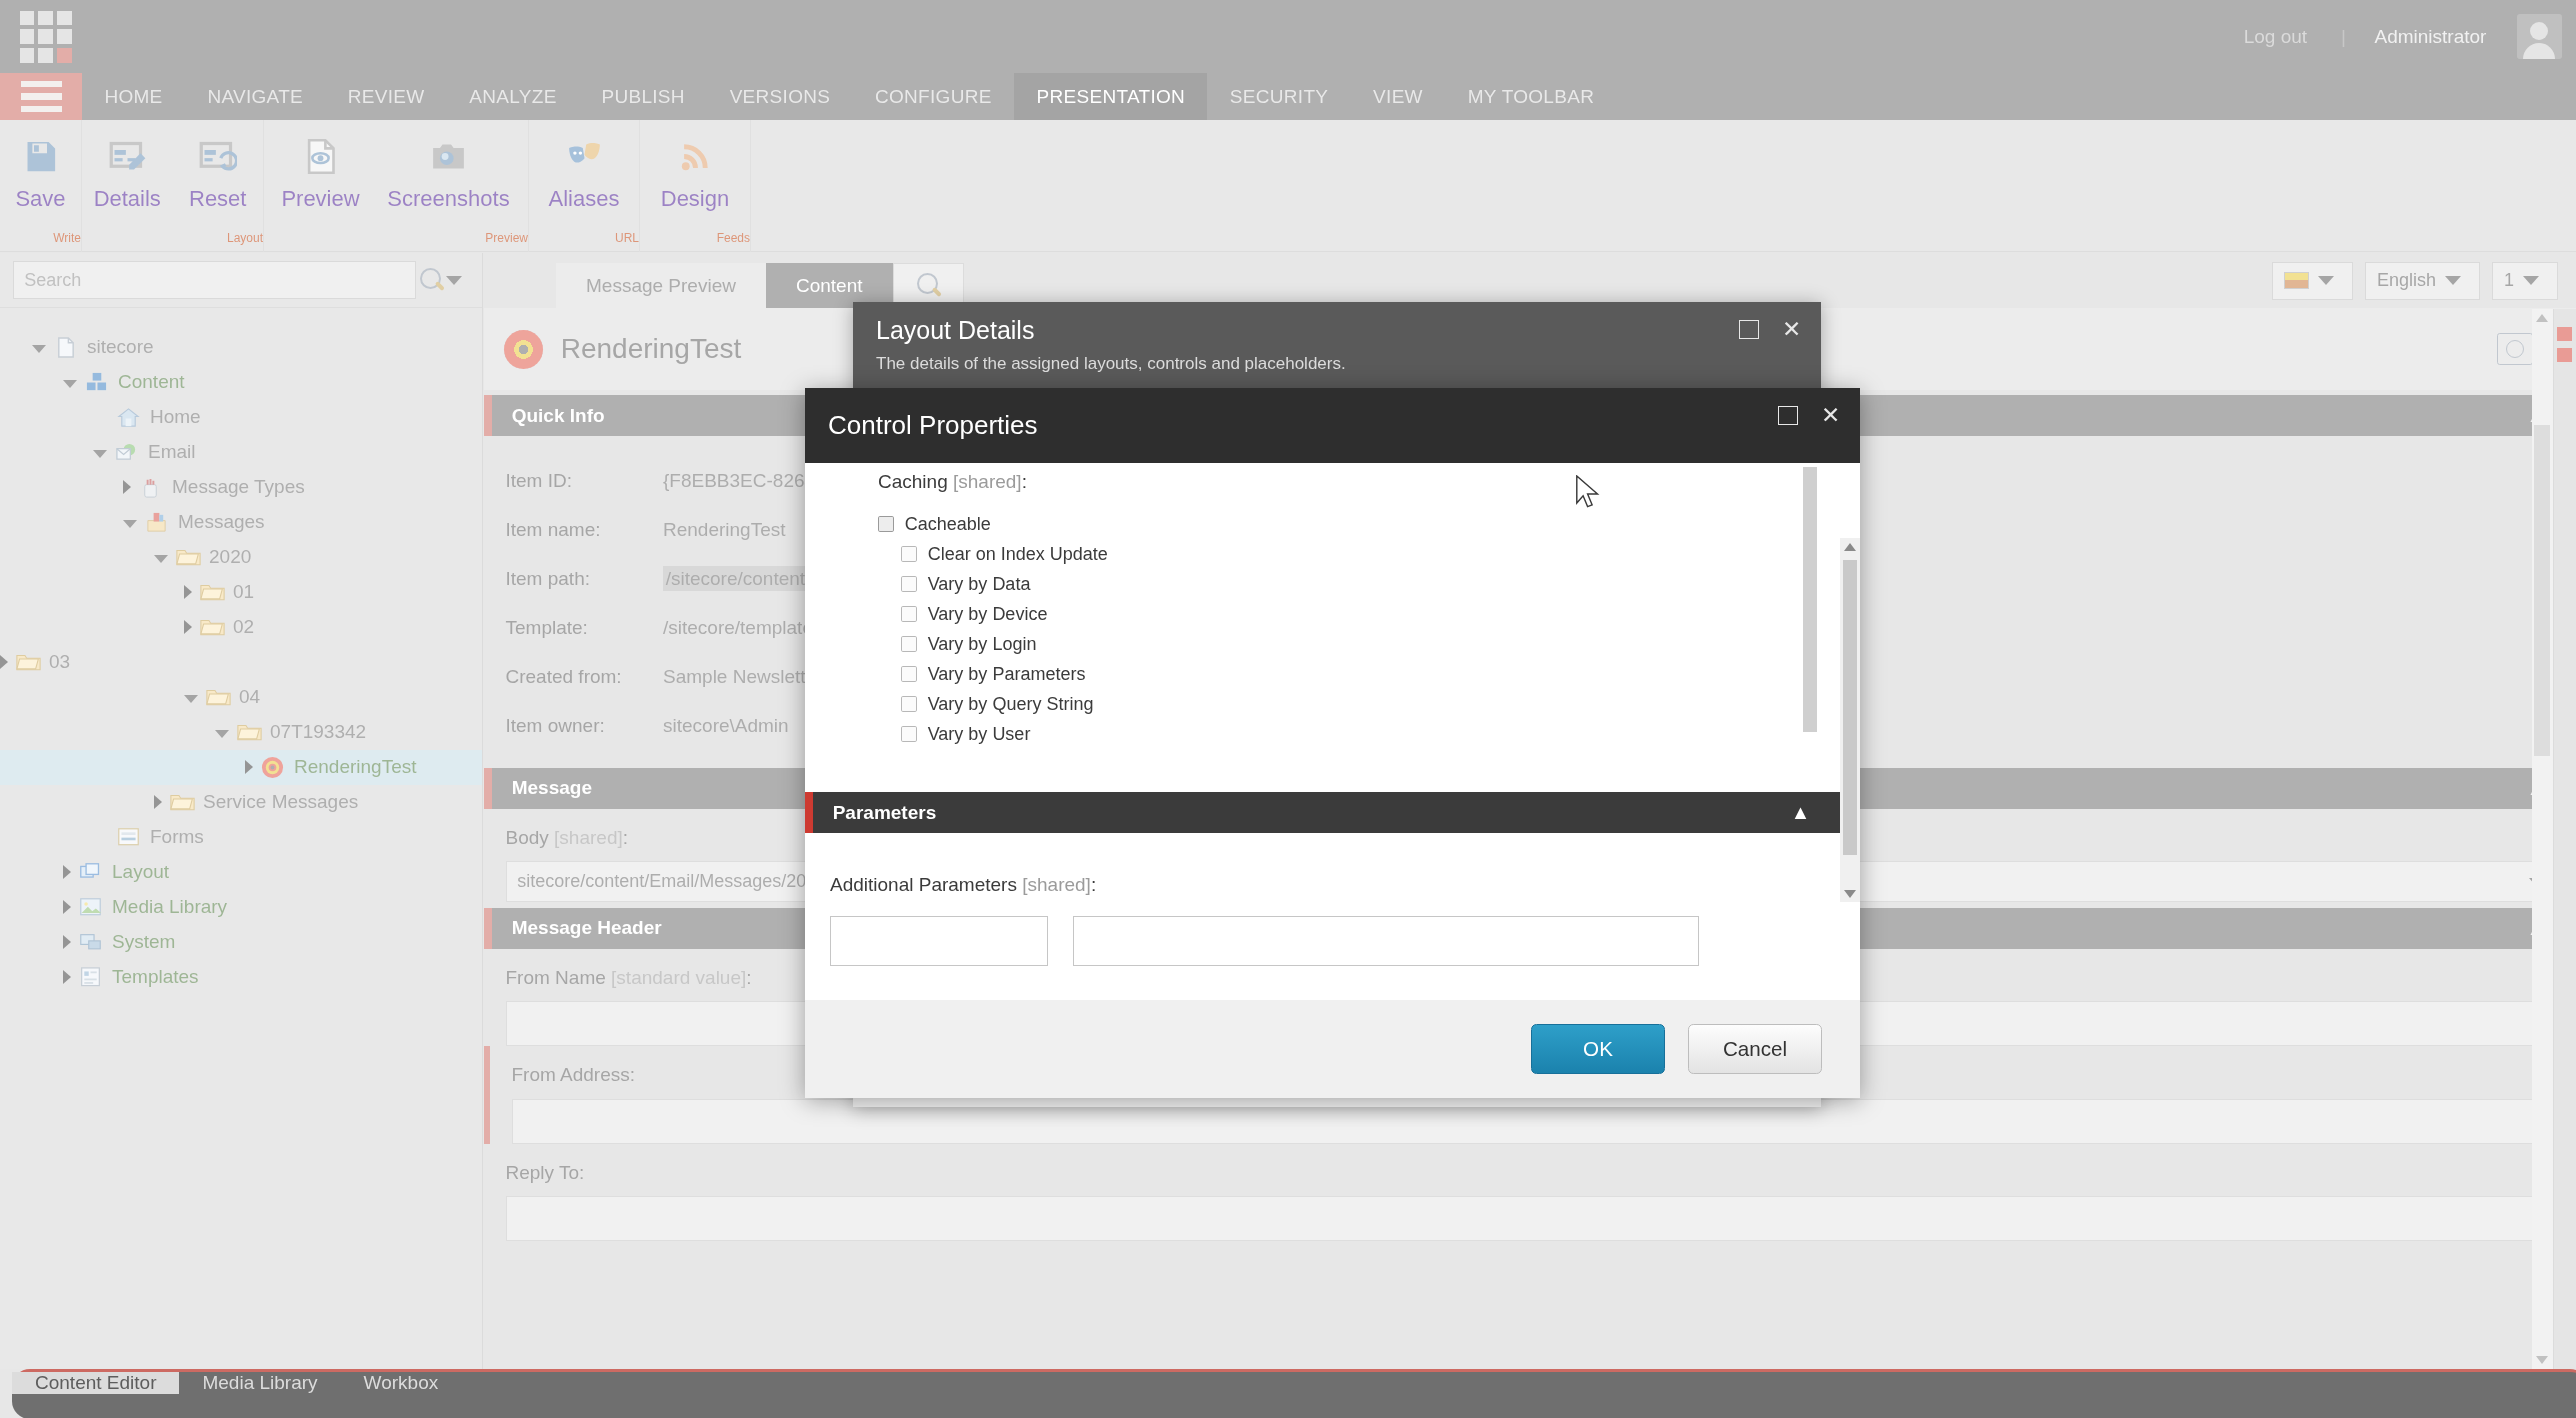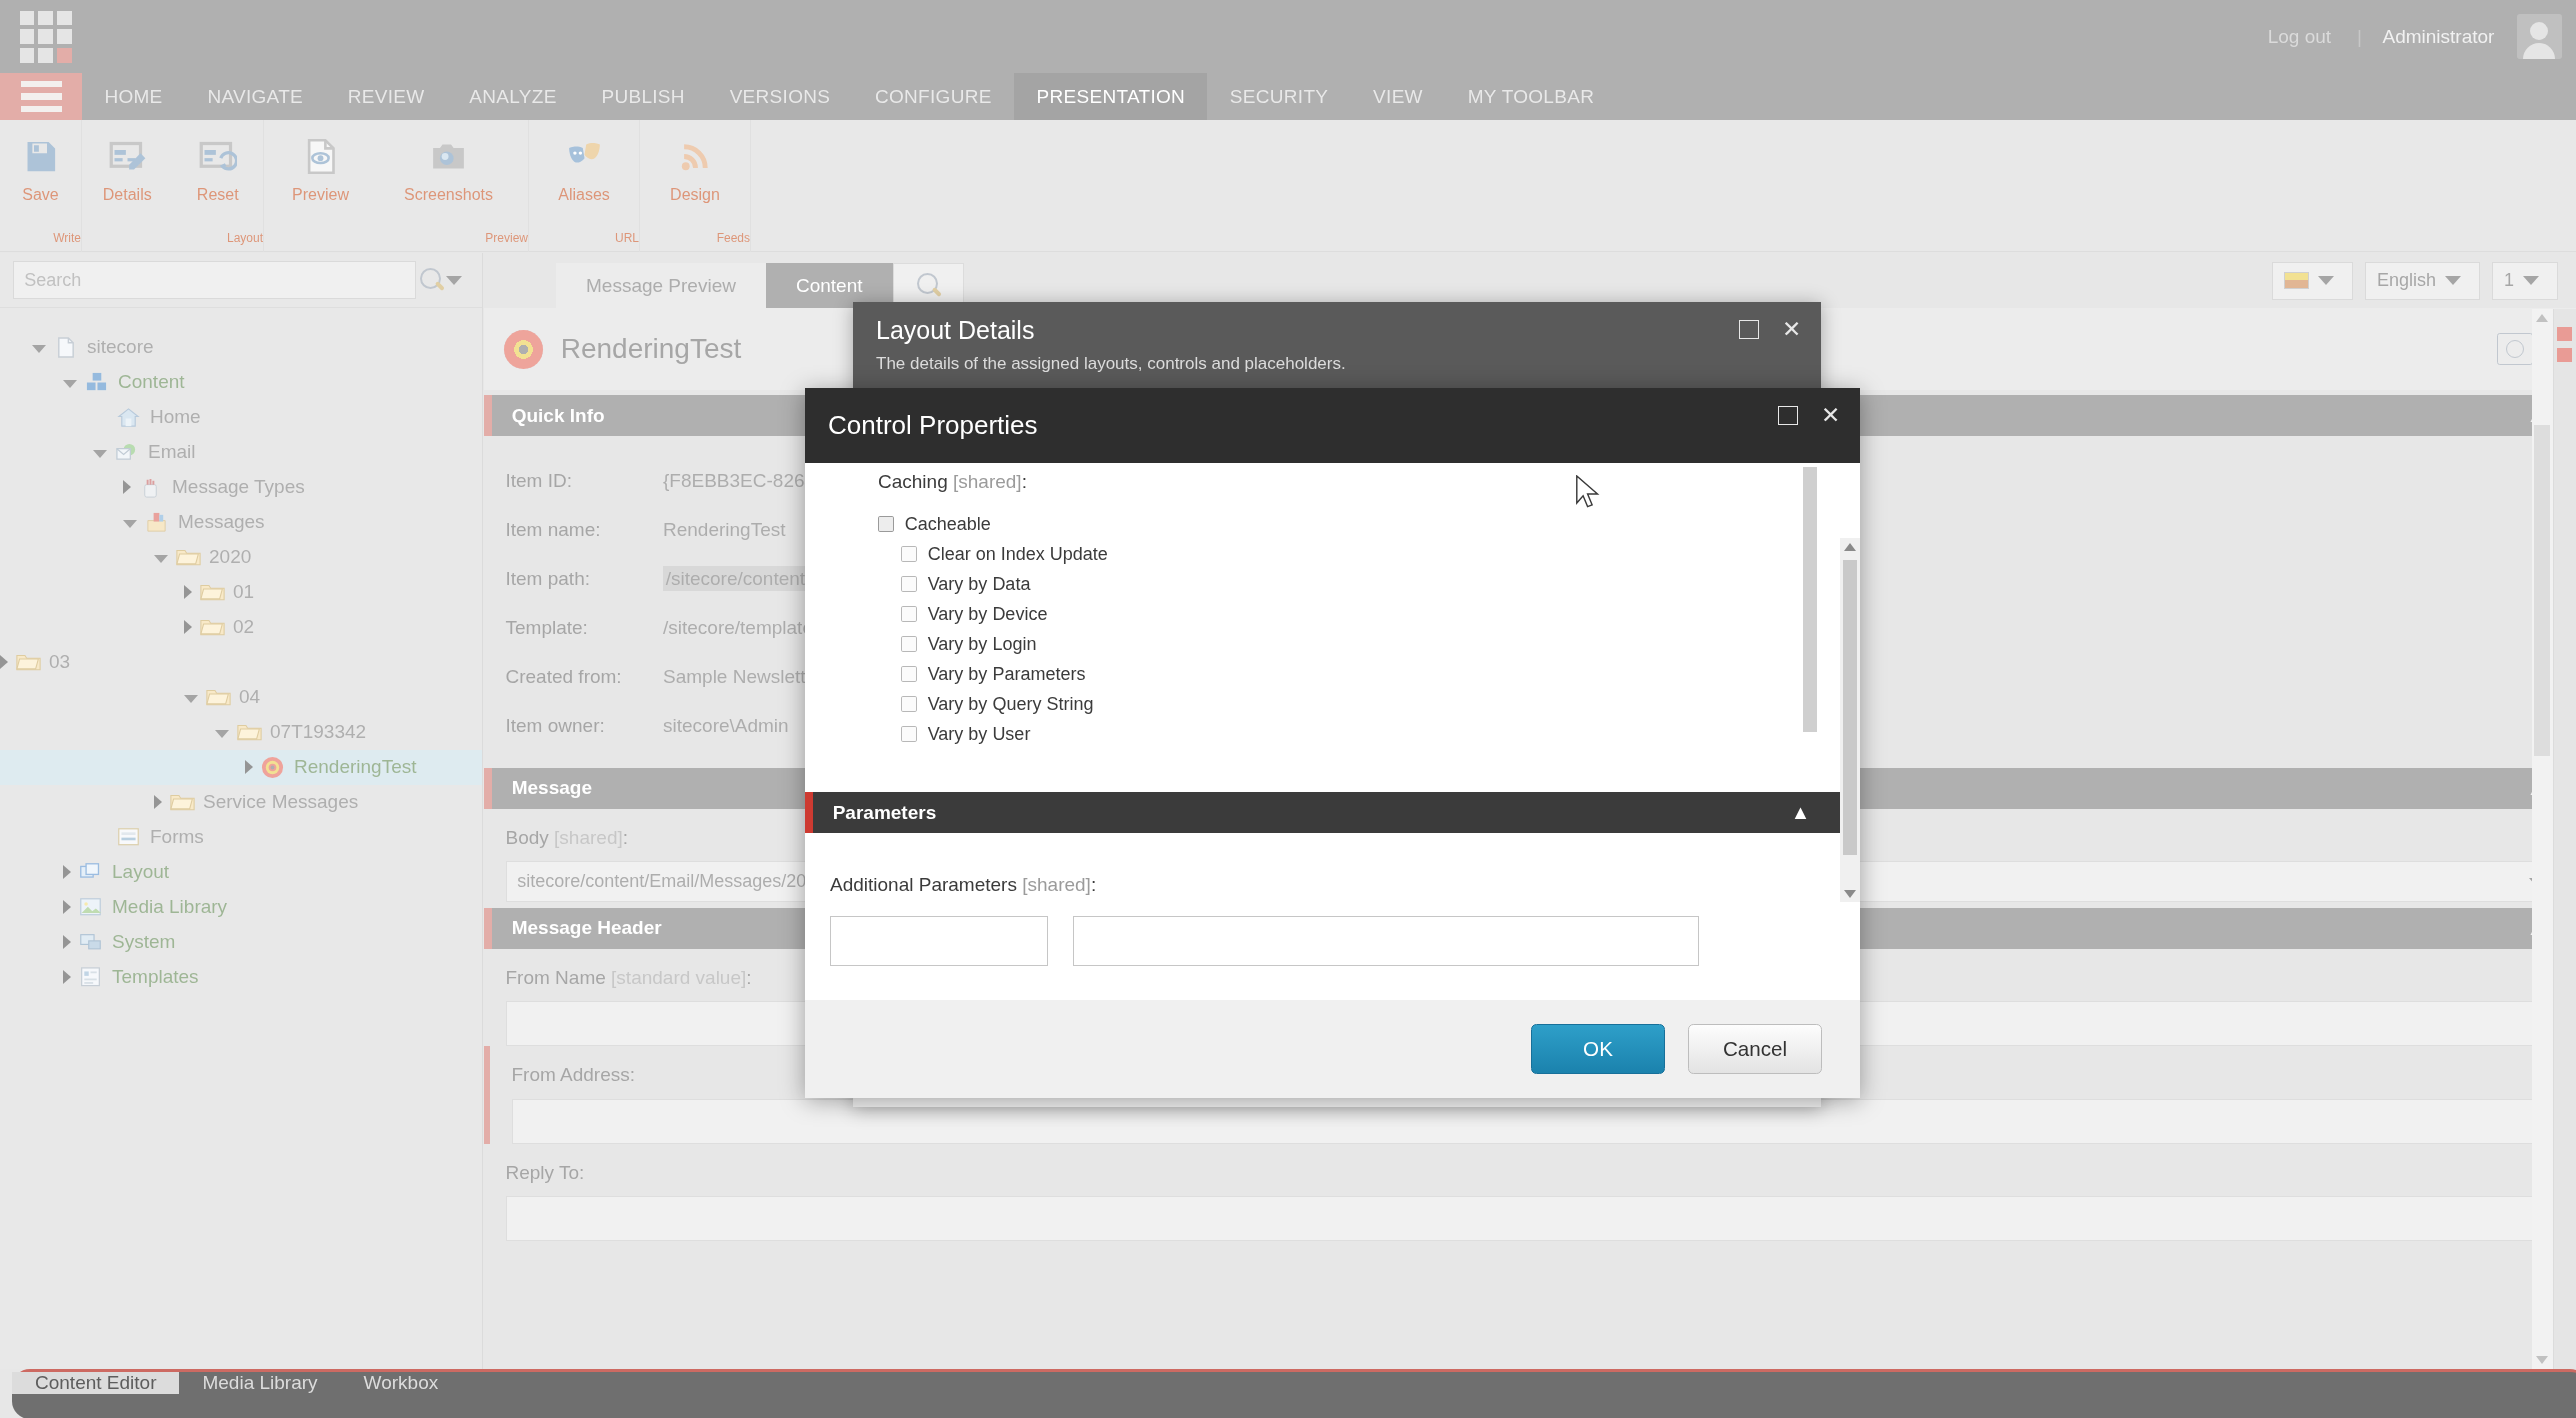--- a/index.html
+++ b/index.html
@@ -15,21 +15,21 @@
   .appbar {
     position: absolute; left: 0; top: 0; width: 2576px; height: 73px;
     background: #6f6f6f;
   }
   .waffle { position: absolute; left: 19.7px; top: 10.7px; width: 54px; height: 52px;
     display: grid; grid-template-columns: repeat(3, 14.3px); grid-template-rows: repeat(3,14.3px);
     gap: 4.5px; }
   .waffle i { background: #cfcfcf; display:block; width:14.3px; height:14.3px; }
   .waffle i.accent { background: #cd6a62; }
   .appbar-right { position: absolute; right: 0; top: 0; height: 73px;
-    display: flex; align-items: center; gap: 8px; padding-right: 14.3px; }
+    display: flex; align-items: center; gap: 16px; padding-right: 14.3px; }
   .logout { color: #bdbdbd; font-size: 19px; padding: 0 12.5px; }
   .sep { color: #9a9a9a; font-size: 19px; padding: 0 5.4px; }
   .admin { color: #e6e6e6; font-size: 19px; padding: 0 14.3px 0 7.2px; }
   .avatar { width: 45px; height: 45px; border-radius: 2.7px; background: #8c8c8c;
     position: relative; overflow: hidden; }
   .avatar::before { content:""; position:absolute; left:13.4px; top:8px; width:18px; height:18px;
     border-radius:50%; background:#cfcfcf; }
   .avatar::after { content:""; position:absolute; left:6.3px; top:29px; width:32px; height:19.7px;
     border-radius:16px 16px 0 0; background:#cfcfcf; }
   .caret-small { position:absolute; right: 7.2px; top: 79px; width:0;height:0;
@@ -51,21 +51,21 @@
   .ribbon {
     position:absolute; left:0; top:120px; width:2576px; height:132px;
     background:#d6d6d6; border-bottom:0.9px solid #c2c2c2;
     display:flex; align-items:flex-start;
   }
   .rgroup { height:132px; border-right:0.9px solid #c6c6c6; position:relative;
     display:flex; flex-direction:column; }
   .rgroup .items { display:flex; flex:1; align-items:flex-start; padding-top:12.5px; }
   .rbtn { width:91px; display:flex; flex-direction:column; align-items:center; gap:5.4px; }
   .rbtn .glyph { height:48px; display:flex; align-items:center; justify-content:center; }
-  .rbtn .lbl { font-size:16px; color:#c2410c; }
+  .rbtn .lbl { font-size:22px; color:#4c1d95; }
   .rgroup .gname { text-align:right; font-size:12px; color:#c2410c; padding-bottom:7.2px; }
   .spacer-grp { flex:1; height:132px; }
 
   
   .leftpanel { position:absolute; left:0; top:253px; width:483px; bottom:50px;
     background:#d6d6d6; border-right:0.9px solid #bdbdbd; }
   .searchrow { height:55px; display:flex; align-items:center; padding:0 12.5px; 
     border-bottom:0.9px solid #c4c4c4; }
   .searchbox { flex:1; height:38px; background:#e4e4e4; border:0.9px solid #bcbcbc;
     padding:0 10.7px; display:flex; align-items:center; color:#8e8e8e; font-size:18px; }

